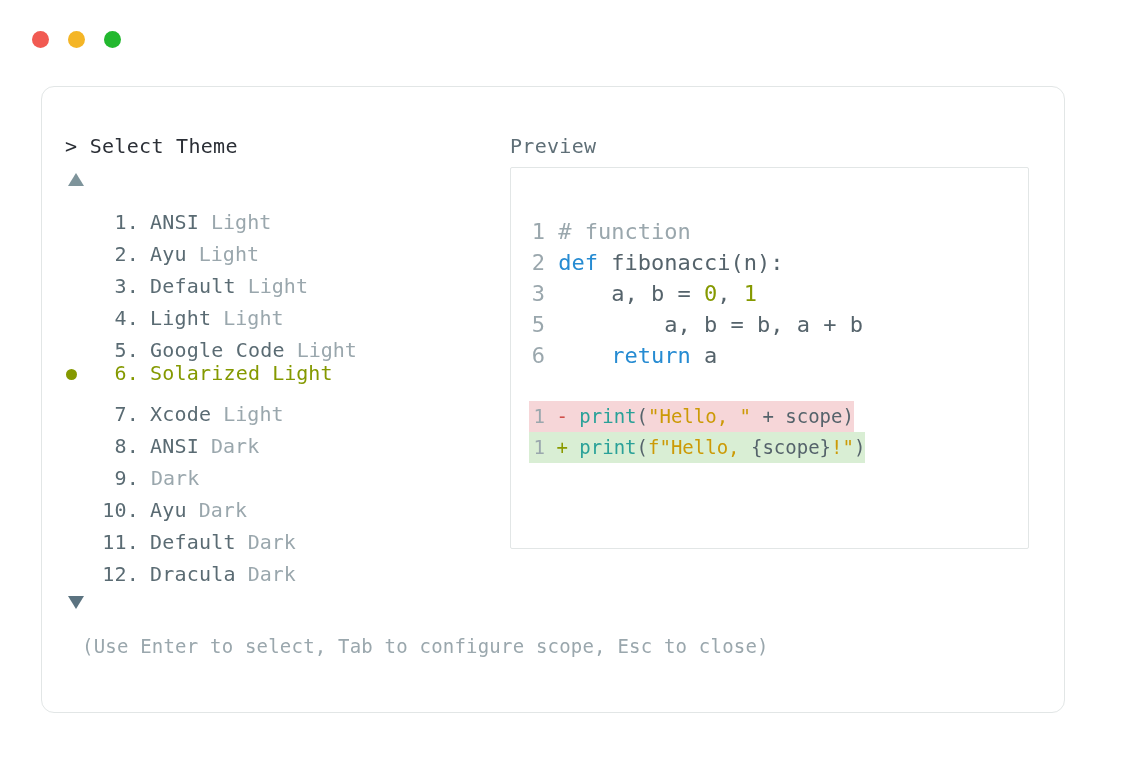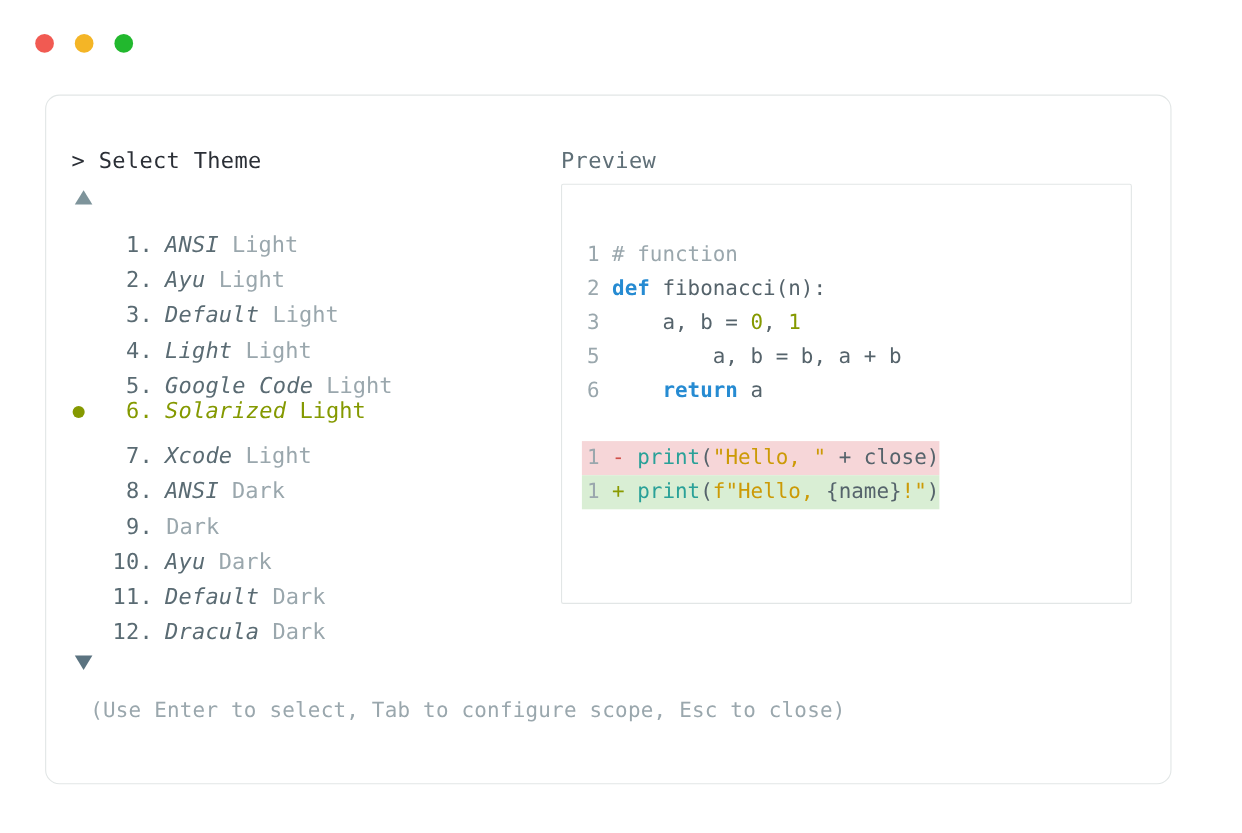--- a/index.html
+++ b/index.html
@@ -105,52 +105,52 @@
     background: #859900;
     margin-left: 1px;
   }
   .num-cell {
     width: 48px;
     flex: 0 0 48px;
     text-align: right;
     color: #5a6b73;
     letter-spacing: 0.2px;
   }
-  .name-cell { color: #5a6b73; padding-left: 11px; letter-spacing: 0.2px; font-style: italic; }
+  .name-cell { color: #5a6b73; padding-left: 11px; letter-spacing: 0.2px; }
   .variant   { color: #9aa7ad; }
 
   .theme-row.selected .num-cell,
   .theme-row.selected .name-cell,
   .theme-row.selected .variant { color: #849900; }
 
   
   .preview-box {
     margin-top: 8px;
     width: 519px;
     height: 382px;
     border: 1.5px solid #e2e6e6;
     background: #ffffff;
     border-radius: 2px;
     padding: 48px 0 0 18px;
     overflow: hidden;
   }
 
   .code-line {
-    font-size: 19px;
+    font-size: 22px;
     line-height: 31px;
     white-space: pre;
     color: #55636b;
   }
   .gut {
     display: inline-block;
     width: 16px;
     text-align: right;
     color: #9aa7ad;
   }
-  .kw   { color: #268bd2; font-weight: bold; }
+  .kw   { color: #268bd2; }
   .fn   { color: #2aa198; }
   .num  { color: #859900; }
   .cmt  { color: #9aa7ad; }
   .str  { color: #cc9a06; }
   .plain{ color: #55636b; }
 
   .diff-block { margin-top: 30px; }
   .diff-line {
     font-size: 19px;
     line-height: 31px;
@@ -220,22 +220,22 @@
 
       <div class="preview-box">
         <div id="code-area">
             <div class="code-line"><span class="gut">1</span><span class="cmt"> # function</span></div>
             <div class="code-line"><span class="gut">2</span><span class="plain"> </span><span class="kw">def</span><span class="plain"> fibonacci(n):</span></div>
             <div class="code-line"><span class="gut">3</span><span class="plain">     a, b = </span><span class="num">0</span><span class="plain">, </span><span class="num">1</span></div>
             <div class="code-line"><span class="gut">5</span><span class="plain">         a, b = b, a + b</span></div>
             <div class="code-line"><span class="gut">6</span><span class="plain">     </span><span class="kw">return</span><span class="plain"> a</span></div>
           </div>
         <div class="diff-block" id="diff-area">
-            <div class="diff-row"><span class="diff-line minus"><span class="gut">1</span><span class="sign-minus"> -</span><span class="plain"> </span><span class="fn">print</span><span class="plain">(</span><span class="str">"Hello, "</span><span class="plain"> + close)</span></span></div>
-            <div class="diff-row"><span class="diff-line plus"><span class="gut">1</span><span class="sign-plus"> +</span><span class="plain"> </span><span class="fn">print</span><span class="plain">(</span><span class="str">f"Hello, </span><span class="plain">{name}</span><span class="str">!"</span><span class="plain">)</span></span></div>
+            <div class="diff-row"><span class="diff-line minus"><span class="gut">1</span><span class="sign-minus"> -</span><span class="plain"> </span><span class="fn">print</span><span class="plain">(</span><span class="str">"Hello, "</span><span class="plain"> + scope)</span></span></div>
+            <div class="diff-row"><span class="diff-line plus"><span class="gut">1</span><span class="sign-plus"> +</span><span class="plain"> </span><span class="fn">print</span><span class="plain">(</span><span class="str">f"Hello, </span><span class="plain">{scope}</span><span class="str">!"</span><span class="plain">)</span></span></div>
           </div>
       </div>
     </div>
 
     <div class="hint">(Use Enter to select, Tab to configure scope, Esc to close)</div>
 
   </div>
 </div>
 
 </body></html>

